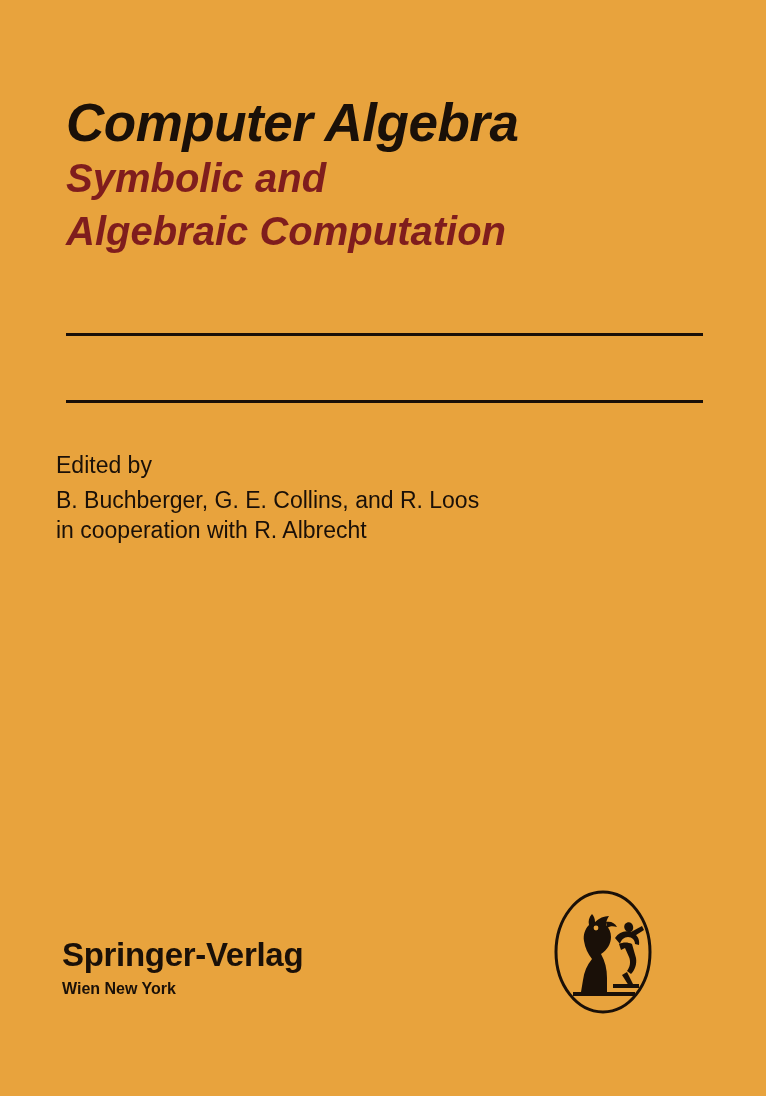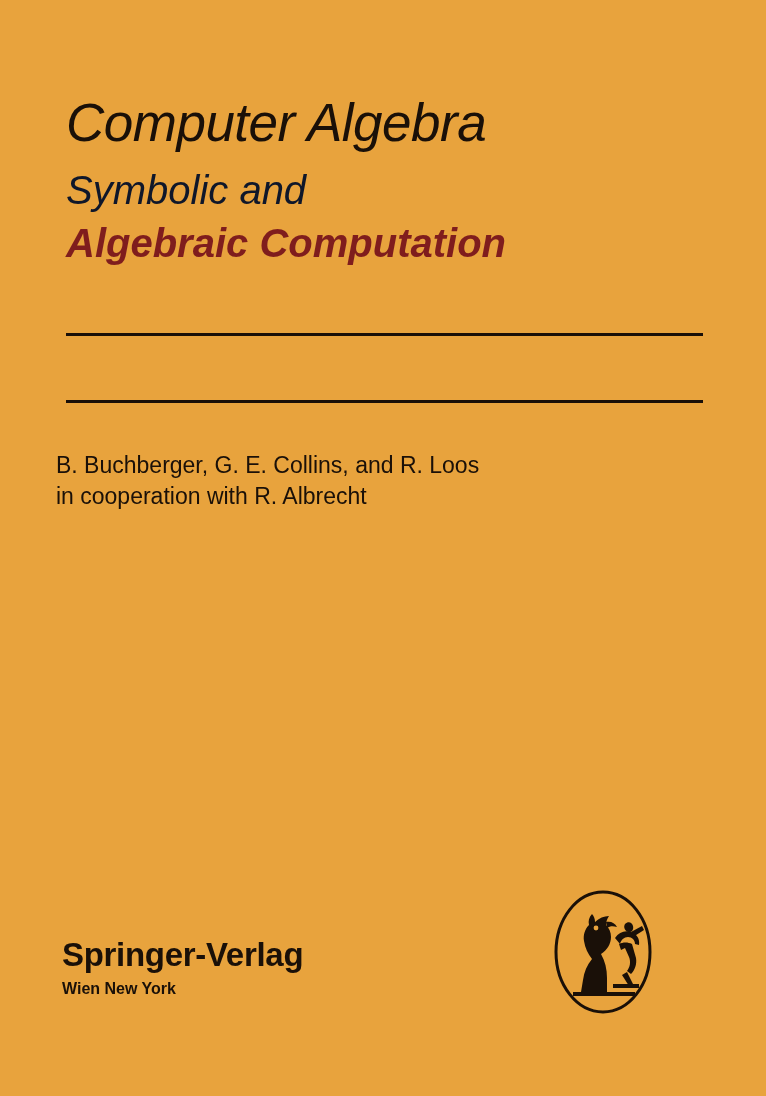--- a/index.html
+++ b/index.html
@@ -21,34 +21,34 @@
     box-sizing: border-box;
   }
   .title-block {
     position: absolute;
     left: 66px;
     top: 96px;
     width: 640px;
   }
   .title-main {
     font-size: 53px;
-    font-weight: normal;
+    font-weight: bold;
     font-style: italic;
     letter-spacing: -0.5px;
     color: #1a1008;
     line-height: 1.02;
     white-space: nowrap;
   }
   .title-sub1 {
     font-size: 40px;
-    font-weight: normal;
+    font-weight: bold;
     font-style: italic;
-    color: #0f172a;
+    color: #7f1d1d;
     line-height: 1.12;
-    margin-top: 18px;
+    margin-top: 6px;
     white-space: nowrap;
   }
   .title-sub2 {
     font-size: 40px;
     font-weight: bold;
     font-style: italic;
     color: #7f1d1d;
     line-height: 1.12;
     margin-top: 8px;
     white-space: nowrap;
@@ -121,20 +121,21 @@
   <div class="title-block">
     <div class="title-main">Computer Algebra</div>
     <div class="title-sub1">Symbolic and</div>
     <div class="title-sub2">Algebraic Computation</div>
   </div>
 
   <div class="rule rule-top"></div>
   <div class="rule rule-bottom"></div>
 
   <div class="editors">
+    <div class="editors-line first">Edited by</div>
     <div class="editors-line">B. Buchberger, G. E. Collins, and R. Loos</div>
     <div class="editors-line">in cooperation with R. Albrecht</div>
   </div>
 
   <div class="publisher">
     <div class="publisher-name">Springer-Verlag</div>
     <div class="publisher-cities">Wien  New York</div>
   </div>
 
   <div class="logo">

